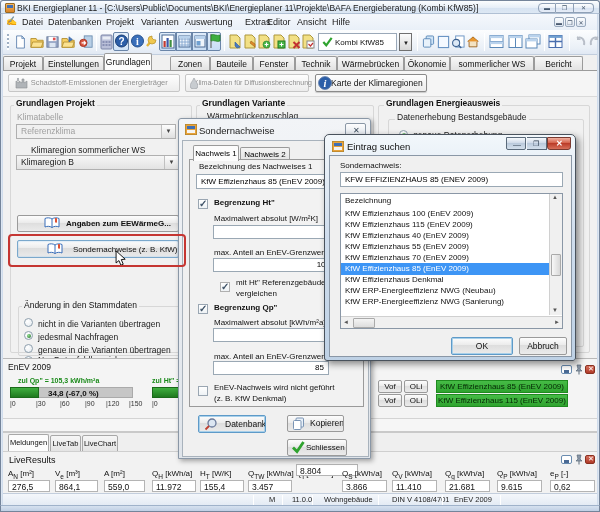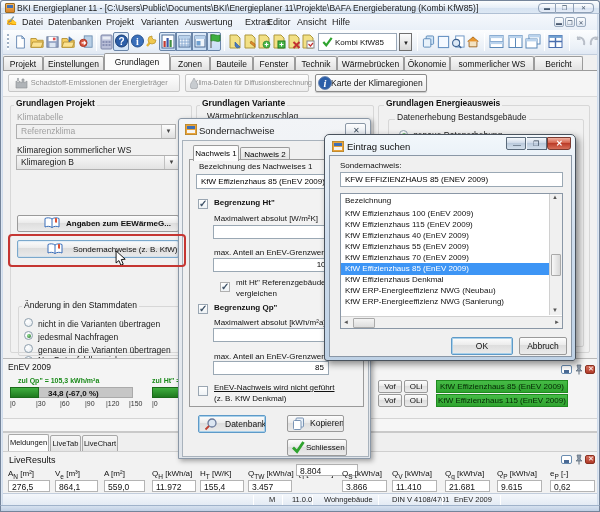--- a/index.html
+++ b/index.html
@@ -233,21 +233,21 @@
       <path d="M3 1v4h4z" fill="#b8bec8"></path>
     </svg>
   <svg style="position:absolute;left:585px;top:5px;" width="13" height="13" viewBox="0 0 13 13">
       <path d="M10 3C5 1 2 5 3 10" fill="none" stroke="#b8bec8" stroke-width="2"></path>
       <path d="M10 1v4H6z" fill="#b8bec8"></path>
     </svg>
 </div>
 <div id="tabbar">
   <div class="tab" style="left:0px;width:40px;">Projekt</div>
   <div class="tab" style="left:40px;width:61px;">Einstellungen</div>
-  <div class="tab act" style="left:101px;width:66px;">Grundlagen</div>
+  <div class="tab act" style="left:101px;width:48px;">Grundlagen</div>
   <div class="tab" style="left:167px;width:40px;">Zonen</div>
   <div class="tab" style="left:207px;width:43px;">Bauteile</div>
   <div class="tab" style="left:250px;width:42px;">Fenster</div>
   <div class="tab" style="left:292px;width:42px;">Technik</div>
   <div class="tab" style="left:334px;width:67px;">Wärmebrücken</div>
   <div class="tab" style="left:401px;width:46px;padding-left:0;padding-right:0;">Ökonomie</div>
   <div class="tab" style="left:447px;width:84px;">sommerlicher WS</div>
   <div class="tab" style="left:531px;width:49px;">Bericht</div>
 </div>
 <div id="tabline"></div>
@@ -266,21 +266,21 @@
       <circle cx="8" cy="8" r="7.2" fill="#2b5ea8" stroke="#1a3c70" stroke-width=".8"></circle>
       <circle cx="8" cy="8" r="7.2" fill="none" stroke="#7aa0d4" stroke-width=".6"></circle>
       <text x="8" y="12.5" font-size="12" font-weight="bold" font-style="italic" fill="#fff" text-anchor="middle" font-family="Liberation Serif">i</text>
     </svg>
 </div>
 <div id="content">
   <div class="gbox" style="left:7px;top:8px;width:182px;height:248px;"></div>
   <span class="gbhead" style="left:11px;top:1px;">Grundlagen Projekt</span>
   <span class="lbl dis" style="left:14px;top:15px;">Klimatabelle</span>
   <div class="combo" style="left:13px;top:27px;width:160px;background:#f0f0f0;color:#a0a0a0;">Referenzklima<span class="da">▼</span></div>
-  <span class="lbl" style="left:14px;top:48px;">Klimaregion sommerlicher WS</span>
+  <span class="lbl" style="left:28px;top:48px;">Klimaregion sommerlicher WS</span>
   <div class="combo" style="left:13px;top:58px;width:163px;">Klimaregion B<span class="da">▼</span></div>
   <div class="btn" style="left:14px;top:118px;width:162px;height:17px;line-height:16px;text-align:left;padding-left:48px;font-size:8px;font-weight:bold;">Angaben zum EEWärmeG...</div>
   <svg style="position:absolute;left:41px;top:120px;z-index:2;" width="16" height="12" viewBox="0 0 16 12">
       <path d="M8 2C6 .5 3 .5 1 1.5V10c2-1 5-1 7 .5 2-1.5 5-1.5 7-.5V1.5C13 .5 10 .5 8 2z" fill="#fff" stroke="#3a6fba" stroke-width="1"></path>
       <path d="M8 2v8.5" stroke="#3a6fba"></path>
       <path d="M11 1l2 .2V6l-1-.8-1 .6z" fill="#e05030"></path>
     </svg>
   <div style="left:5px;top:137px;width:178px;height:33px;border:2px solid #c53632;border-radius:4px;z-index:15;"></div>
   <div class="btn" style="left:14px;top:143px;width:162px;height:18px;line-height:17px;border-color:#7aa8cc;box-shadow:0 0 2px #9cc7e8 inset;text-align:left;padding-left:55px;font-size:8px;">Sondernachweise (z. B. KfW)</div>
   <svg style="position:absolute;left:44px;top:146px;z-index:2;" width="16" height="12" viewBox="0 0 16 12">
@@ -427,21 +427,21 @@
    <div class="check c" style="left:37px;top:141px;border-color:#b0b0b0;"></div>
    <span style="left:53px;top:137px;font-size:8px;color:#111;">mit Ht" Referenzgebäude</span>
    <span style="left:53px;top:148px;font-size:8px;color:#111;">vergleichen</span>
    <div class="check c" style="left:15px;top:163px;"></div>
       <span style="left:31px;top:162px;font-size:8px;font-weight:bold;color:#111;">Begrenzung Qp"</span>
    <span style="left:31px;top:177px;font-size:8px;color:#111;">Maximalwert absolut [kWh/m²a]</span>
    <div style="left:30px;top:187px;width:128px;height:14px;background:#fff;border:1px solid #9aa8b4;"></div>
    <span style="left:31px;top:211px;font-size:8px;color:#111;">max. Anteil an EnEV-Grenzwert [%]</span>
    <div style="left:30px;top:220px;width:116px;height:14px;background:#fff;border:1px solid #9aa8b4;font-size:8px;text-align:right;padding:1px 4px;">85</div>
    <div class="check" style="left:15px;top:245px;"></div>
-   <span style="left:31px;top:242px;font-size:8px;color:#111;text-decoration:underline;">EnEV-Nachweis wird nicht geführt</span>
+   <span style="left:31px;top:242px;font-size:8px;color:#111;">EnEV-Nachweis wird nicht geführt</span>
    <span style="left:31px;top:253px;font-size:8px;color:#111;">(z. B. KfW Denkmal)</span>
    <div class="btn" style="left:15px;top:274px;width:68px;height:18px;border:1px solid #5e9ac8;box-shadow:0 0 0 1px #a8d0ea inset;line-height:16px;font-size:8.5px;text-align:left;padding-left:26px;">Datenbank</div>
    <svg style="position:absolute;left:21px;top:277px;z-index:2;" width="14" height="13" viewBox="0 0 14 13">
         <circle cx="8" cy="5" r="4" fill="#dce6f2" stroke="#6a7a9a" stroke-width="1.3"></circle>
         <path d="M5 8L1.5 11.5" stroke="#c04030" stroke-width="1.8"></path>
       </svg>
    <div class="btn" style="left:104px;top:274px;width:57px;height:17px;line-height:15px;font-size:8.5px;text-align:left;padding-left:22px;">Kopieren</div>
    <svg style="position:absolute;left:109px;top:276px;z-index:2;" width="13" height="14" viewBox="0 0 13 14">
         <rect x="4" y="1" width="7.5" height="9" rx="1" fill="#e8f0f8" stroke="#7a94b4"></rect>
         <rect x="1.5" y="3.5" width="7.5" height="9" rx="1" fill="#fff" stroke="#7a94b4"></rect>

